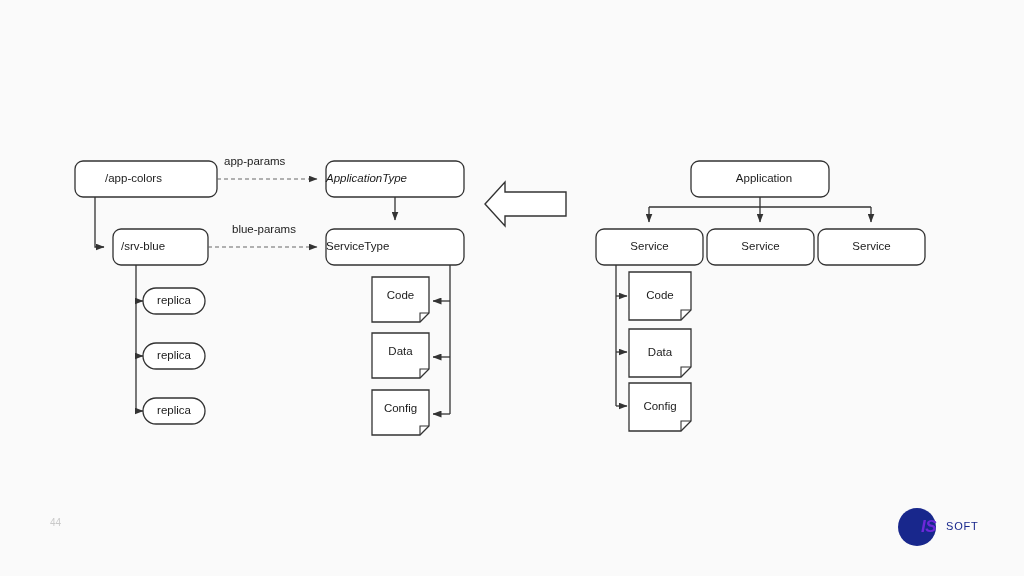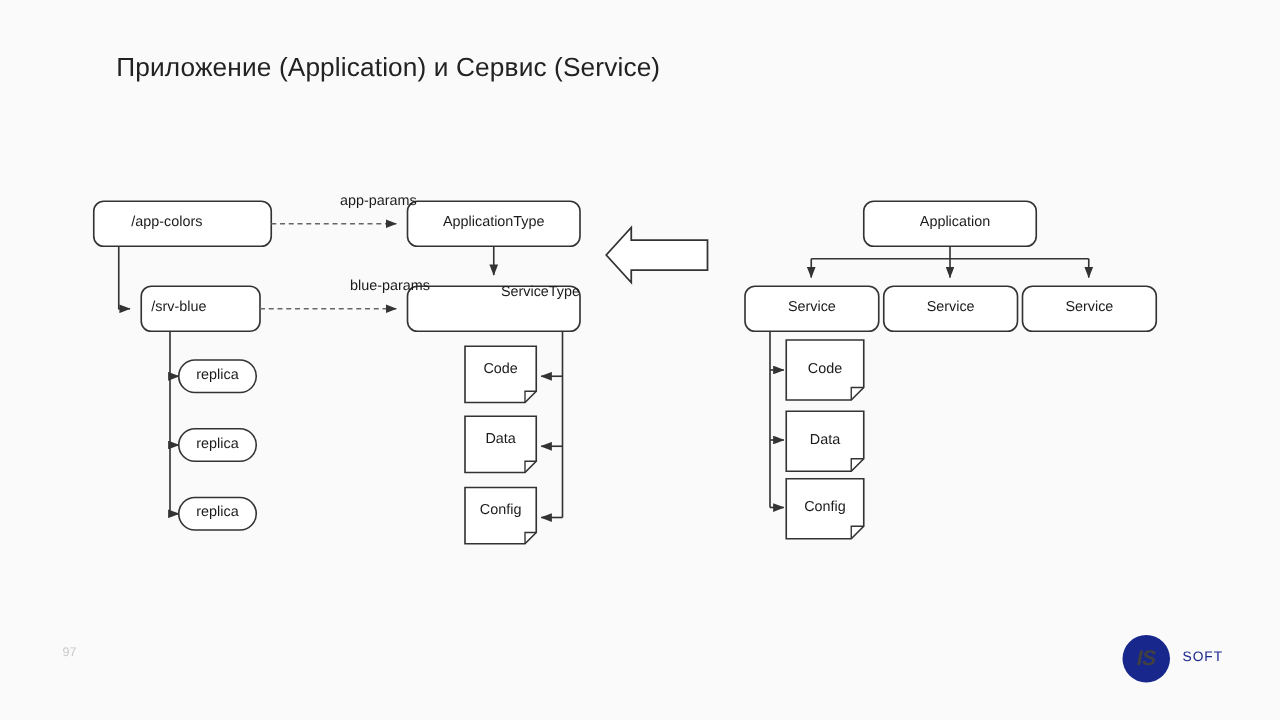--- a/index.html
+++ b/index.html
@@ -49,22 +49,22 @@
     border-radius: 50%;
     background: #18278c;
   }
   .logo-is {
     position: absolute;
     left: 0px;
     top: 2px;
     width: 38px;
     height: 38px;
     line-height: 38px;
-    text-align: center;
-    color: #404040;
+    text-align: right;
+    color: #6d28d9;
     font-style: italic;
     font-weight: bold;
     font-size: 17px;
     letter-spacing: -0.5px;
   }
   .logo-soft {
     position: absolute;
     left: 48px;
     top: 14px;
     font-size: 11px;
@@ -81,29 +81,27 @@
     position: absolute;
     font-size: 11.5px;
     color: #1b1b1b;
     white-space: nowrap;
   }
   .edge-label {
     position: absolute;
     font-size: 11.5px;
     color: #1b1b1b;
     white-space: nowrap;
-    margin-left: 48px;
   }
 </style>
 </head>
 <body>
 
 <div id="slide">
 
-  <div id="slide-title">Приложение (Application) и Сервис (Service)</div>
 
   <svg id="diagram" width="1024" height="576" viewBox="0 0 1024 576">
 
     <defs>
       <marker id="arrowhead" markerWidth="9" markerHeight="7" refX="8.5" refY="3.5" orient="auto" markerUnits="userSpaceOnUse">
         <polygon points="0 0, 9 3.5, 0 7" fill="#333333"></polygon>
       </marker>
       <marker id="arrowhead-dash" markerWidth="9" markerHeight="7" refX="8.5" refY="3.5" orient="auto" markerUnits="userSpaceOnUse">
         <polygon points="0 0, 9 3.5, 0 7" fill="#333333"></polygon>
       </marker>
@@ -175,23 +173,23 @@
 
     <path d="M 629 383 L 691 383 L 691 421 L 681 431 L 629 431 Z" fill="#ffffff" stroke="#333333" stroke-width="1.3"></path>
     <path d="M 691 421 L 681 421 L 681 431" fill="none" stroke="#333333" stroke-width="1.1"></path>
 
   </svg>
 
   <div class="node-label" style="left:85px; top:172px;margin-left:20px;">/app-colors</div>
 
   <div class="node-label" style="left:121px; top:240px;">/srv-blue</div>
 
-  <div class="node-label" style="left:326px; top:172px; width:138px; text-align:center;">ApplicationType</div>
-
-  <div class="node-label" style="left:326px; top:228px; width:138px; text-align:right;">ServiceType</div>
+  <div class="node-label" style="left:326px; top:172px; width:138px; font-style:italic;">ApplicationType</div>
+
+  <div class="node-label" style="left:326px; top:240px; width:138px; text-align:left;">ServiceType</div>
 
   <div class="node-label" style="left:143px; top:294px; width:62px; text-align:center;">replica</div>
 
   <div class="node-label" style="left:143px; top:349px; width:62px; text-align:center;">replica</div>
 
   <div class="node-label" style="left:143px; top:404px; width:62px; text-align:center;">replica</div>
 
   <div class="node-label" style="left:372px; top:289px; width:57px; text-align:center;">Code</div>
 
   <div class="node-label" style="left:372px; top:345px; width:57px; text-align:center;">Data</div>
@@ -209,21 +207,21 @@
   <div class="node-label" style="left:707px; top:240px; width:107px; text-align:center;">Service</div>
 
   <div class="node-label" style="left:818px; top:240px; width:107px; text-align:center;">Service</div>
 
   <div class="node-label" style="left:629px; top:289px; width:62px; text-align:center;">Code</div>
 
   <div class="node-label" style="left:629px; top:346px; width:62px; text-align:center;">Data</div>
 
   <div class="node-label" style="left:629px; top:400px; width:62px; text-align:center;">Config</div>
 
-  <div id="page-number">97</div>
+  <div id="page-number">44</div>
 
   <div id="logo">
     <div class="logo-circle"></div>
     <div class="logo-is">IS</div>
     <div class="logo-soft">SOFT</div>
   </div>
 
 </div>
 
 </body></html>

